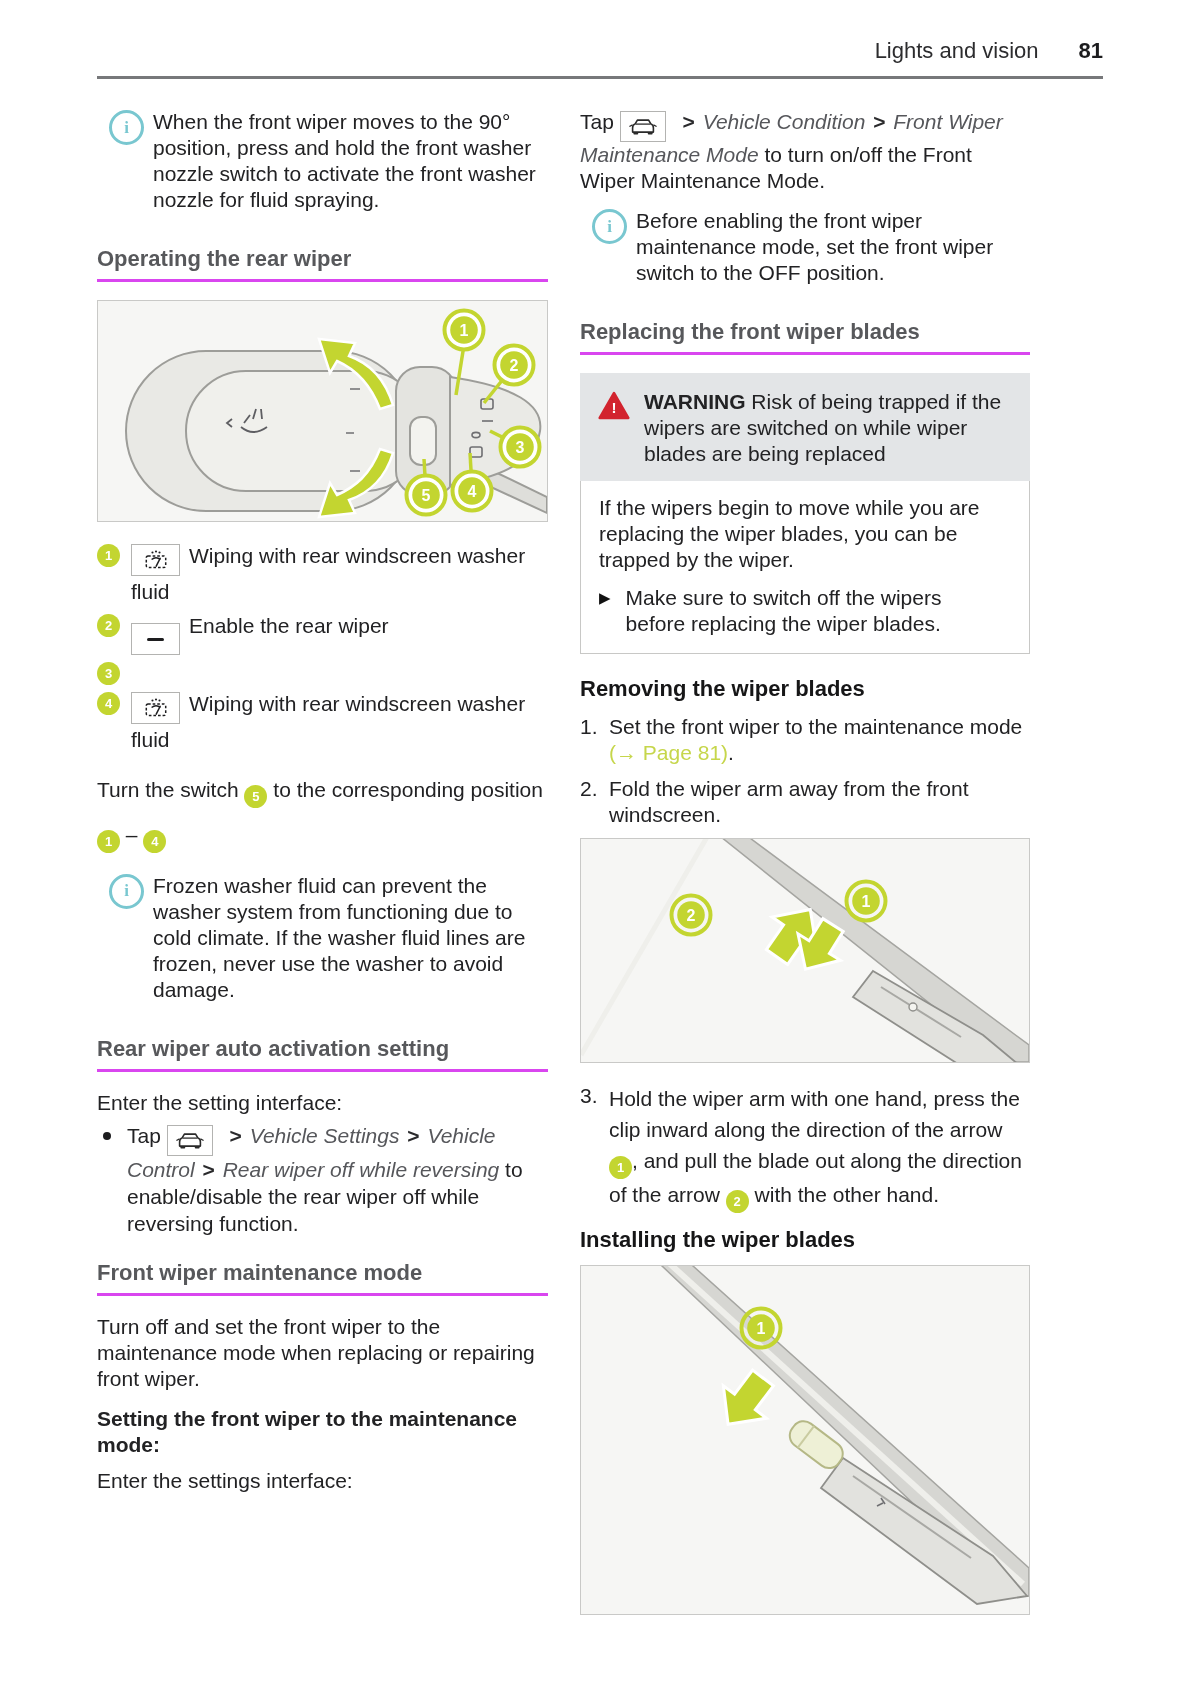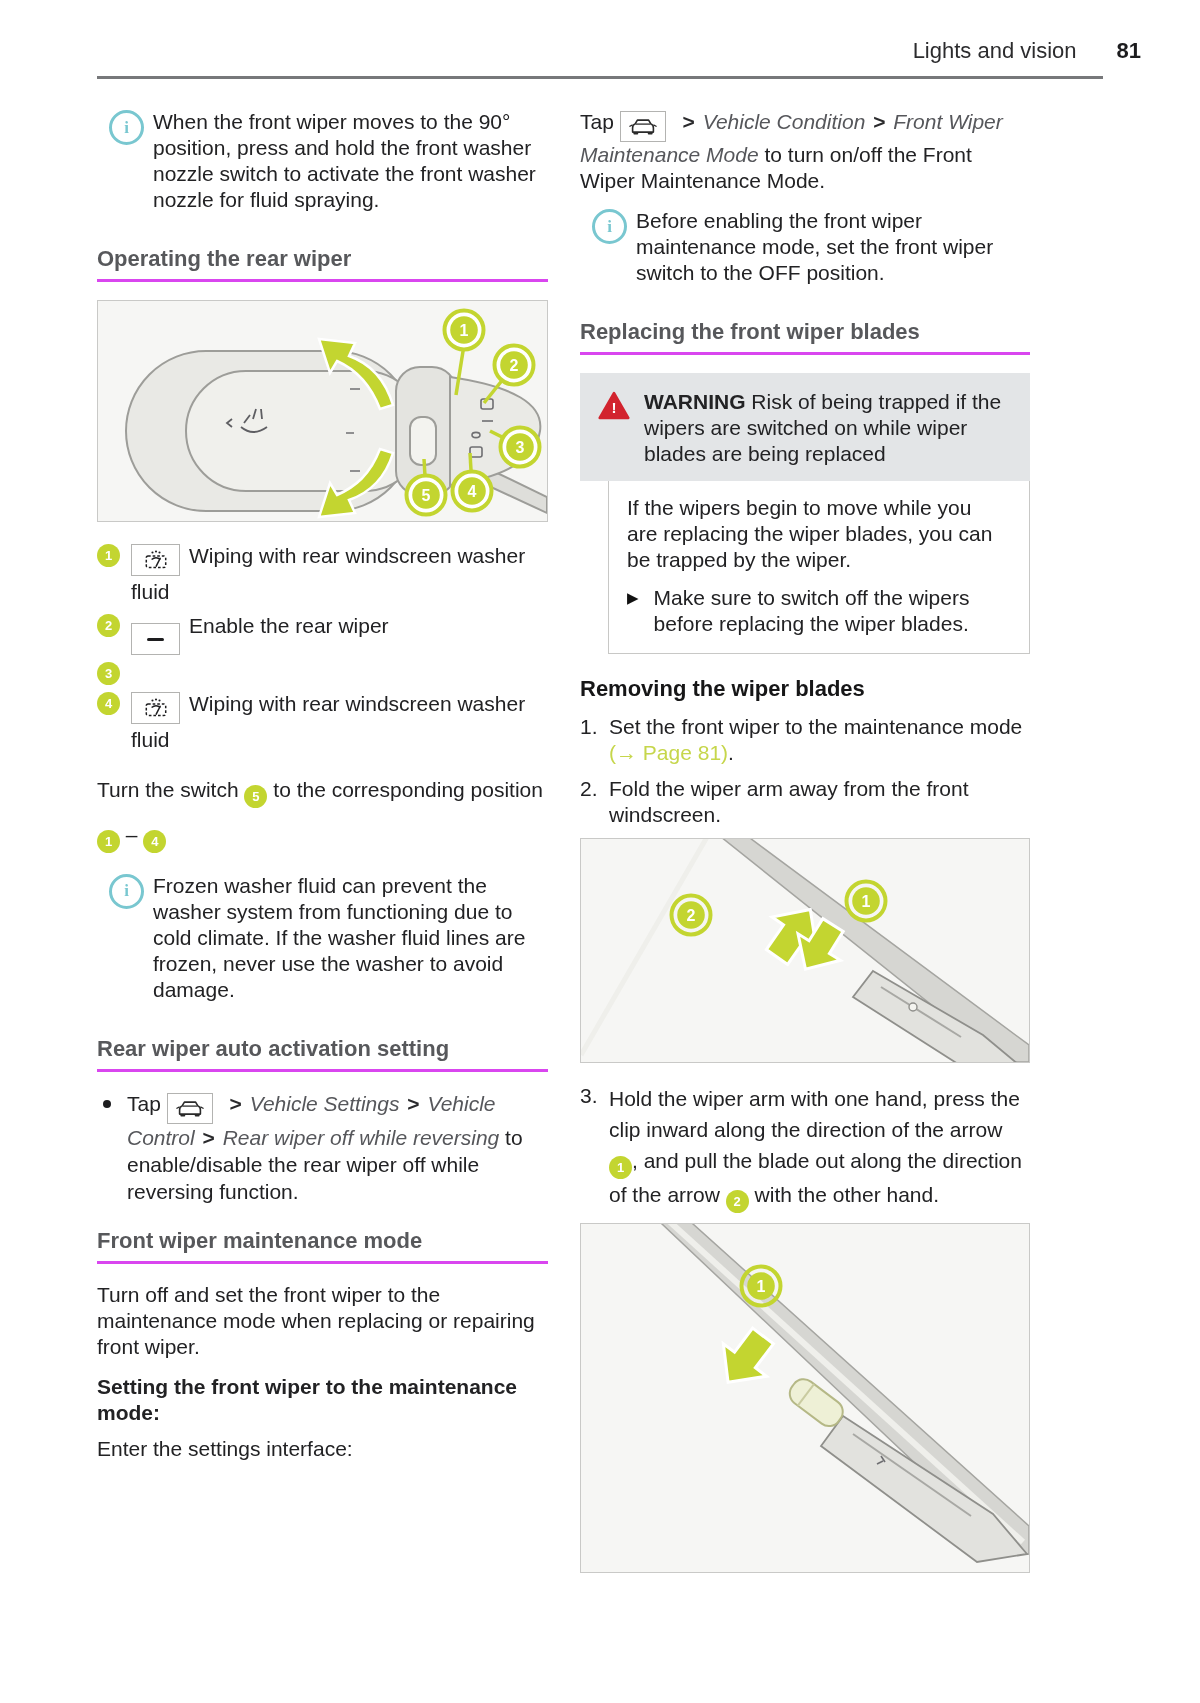--- a/index.html
+++ b/index.html
@@ -2,21 +2,21 @@
 <html><head>
 <meta charset="utf-8">
 <style>
   html,body{margin:0;padding:0;background:#ffffff;}
   .page{
     position:relative;width:1200px;height:1703px;background:#ffffff;overflow:hidden;
     font-family:"Liberation Sans","DejaVu Sans",sans-serif;color:#222224;
   }
   
   .header-row{display:flex;justify-content:flex-end;align-items:baseline;gap:40px;
-    padding:38px 59px 12px 97px;font-size:22px;}
+    padding:38px 97px 12px 97px;font-size:22px;}
   .header-title{color:#2c2c2e;}
   .page-num{font-weight:bold;color:#1c1c1e;}
   .header-rule{margin:0 97px;border-bottom:3px solid #77787a;}
   
   .cols{display:flex;gap:32px;padding:30px 0 0 97px;}
   .col{width:451px;}
   .col.right{width:450px;}
   p{margin:0 0 10px 0;font-size:21px;line-height:26px;}
   .tight{margin-bottom:6px;}
   
@@ -59,21 +59,21 @@
   .r-badge{display:inline-flex;width:29px;height:28px;border:1px solid #bfbfbd;background:#fff;
     align-items:center;justify-content:center;font-family:"Liberation Serif",serif;font-weight:bold;
     font-size:20px;vertical-align:-6px;}
   .bold-para{font-weight:bold;}
   
   .warn-box{margin:2px 0 4px 0;}
   .warn-head{background:#e3e5e7;display:flex;gap:14px;padding:16px 18px 14px 18px;}
   .warn-tri{flex:none;margin-top:2px;}
   .warn-headline{font-size:21px;line-height:26px;}
   .warn-label{font-weight:bold;}
-  .warn-body{border:1px solid #c8c8c6;border-top:none;padding:14px 34px 16px 18px;margin-left:28px;}
+  .warn-body{border:1px solid #c8c8c6;border-top:none;padding:14px 34px 16px 18px;}
   .warn-action{display:flex;gap:15px;margin-top:12px;}
   .warn-arrow{flex:none;font-size:15px;line-height:26px;color:#111;}
   
   .step{display:flex;margin:0 0 10px 0;}
   .step-num{flex:none;width:29px;font-size:21px;line-height:26px;}
   .step-text{flex:1;font-size:21px;line-height:26px;}
   .link-green{color:#c6d64b;text-align:right;}
   a.link-green{text-decoration:none;}
 </style>
 </head>
@@ -225,20 +225,21 @@
         <span class="inline-circle">4</span>
       </p>
 
       <div class="note" style="margin-top:16px;">
         <span class="note-icon">i</span>
         <p class="note-text">Frozen washer fluid can prevent the washer system from functioning due to cold climate. If the washer fluid lines are frozen, never use the washer to avoid damage.</p>
       </div>
 
       <h2 class="sec-head">Rear wiper auto activation setting</h2>
 
+      <p class="tight">Enter the setting interface:</p>
 
       <div class="bullet-item">
         <span class="bullet-dot"></span>
         <div class="bullet-content">
           <span>Tap</span>
           <span class="icon-box" style="width:44px;height:29px;">
             <svg width="32" height="21" viewBox="0 0 40 26">
                 <g fill="none" stroke="#2a2a2a" stroke-width="2" stroke-linejoin="round">
                   <path d="M7,20 v-5 q0,-4 3,-5 l3,-5 h14 l3,5 q3,1 3,5 v5 z"></path>
                   <path d="M11,10 h18" stroke-width="1.6"></path>
@@ -373,20 +374,21 @@
       <div class="step">
         <span class="step-num">3.</span>
         <div class="step-text" style="line-height:31px;">
           <span>Hold the wiper arm with one hand, press the clip inward along the direction of the arrow</span>
           <span class="inline-circle">1</span><span>, and pull the blade out along the direction of the arrow</span>
           <span class="inline-circle">2</span>
           <span>with the other hand.</span>
         </div>
       </div>
 
+      <h3 class="sub-head" style="margin-top:14px;">Installing the wiper blades</h3>
 
       <div class="figure fig3">
         <svg width="448" height="348" viewBox="0 0 448 348">
 
           <polygon points="62,-18 92,-18 448,302 448,330 430,330" fill="#d6d6d2" stroke="#a5a5a1" stroke-width="1.5"></polygon>
           <line x1="78" y1="-12" x2="442" y2="318" stroke="#efefeb" stroke-width="6"></line>
 
           <polygon points="262,192 412,290 446,330 396,338 240,222" fill="#e2e2de" stroke="#8f8f8b" stroke-width="1.8"></polygon>
           <path d="M272,210 L390,292" stroke="#a8a8a4" stroke-width="2" fill="none"></path>
           <path d="M300,232 l4,6 M296,240 l6,-3" stroke="#6f6f72" stroke-width="1.6" fill="none"></path>

